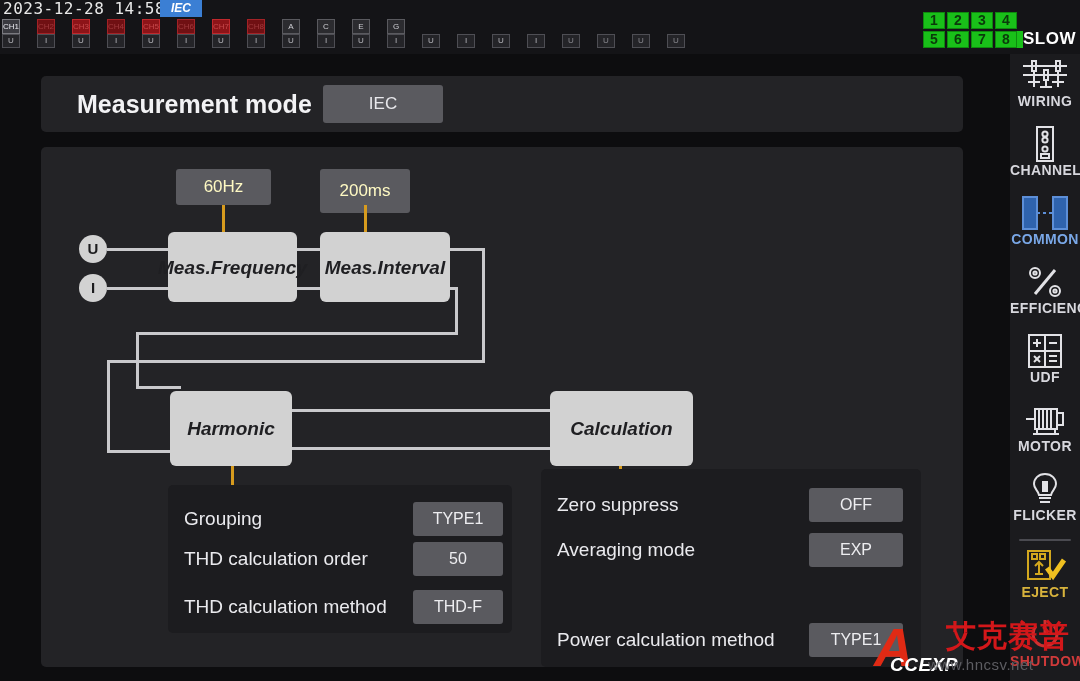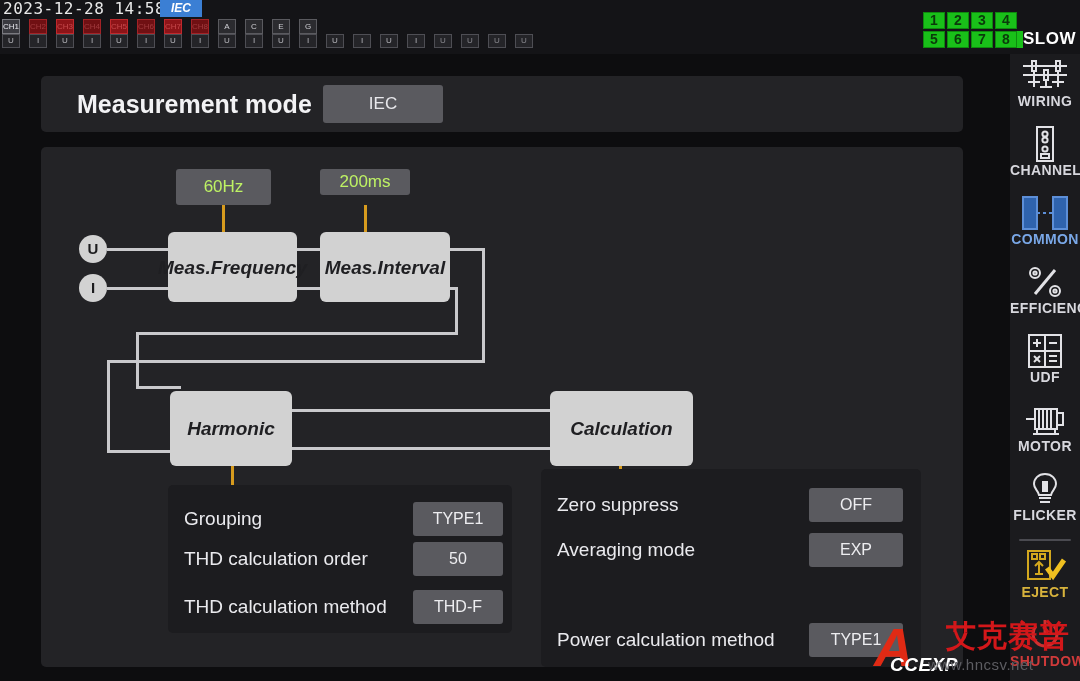--- a/index.html
+++ b/index.html
@@ -20,21 +20,21 @@
   }
   #mode-badge {
     position: absolute; left: 160px; top: 0px;
     width: 42px; height: 17px; background: #3b7fd4;
     color: #fff; font-size: 12px; font-style: italic; font-weight: bold;
     text-align: center; line-height: 17px;
   }
   #chan-grid { position: absolute; left: 2px; top: 19px; }
   .chan-row { display: flex; }
   .chan-cell {
-    width: 18px; height: 15px; margin-right: 9px;
+    width: 18px; height: 15px; margin-right: 17px;
     border: 1px solid #5a5a5f; background: #2b2b2f;
     font-size: 8px; color: #cfcfd4; text-align: center; line-height: 13px;
     font-family: "Liberation Sans", sans-serif;
   }
   .chan-cell.on { background: #3a3a40; border-color: #7a7a80; color: #e8e8ee; }
   .chan-cell.red { background: #8d1418; border-color: #c0282c; color: #c6494c; }
   .chan-cell.red2 { background: #701013; border-color: #a32226; color: #a03a3d; }
   .chan-cell.sub { height: 14px; line-height: 12px; background: #242428; border-color: #4e4e54; color: #b8b8be; }
   .chan-cell.sub.dim { color: #8a8a90; }
 
@@ -88,21 +88,21 @@
     font-size: 15px; font-weight: bold; text-align: center; line-height: 28px;
   }
   .pbox {
     position: absolute; background: #d2d2d2; border-radius: 6px;
     color: #1f1f22; font-style: italic; font-weight: bold;
     display: flex; align-items: center; justify-content: center;
     font-size: 19px; line-height: 25px; text-align: center;
   }
   .vbox {
     position: absolute; background: #5a5a5f; border-radius: 3px;
-    color: #bef264; font-size: 17px; text-align: center;
+    color: #fef9c3; font-size: 17px; text-align: center;
     display: flex; align-items: center; justify-content: center;
   }
   .stem { position: absolute; width: 3px; background: #d79b1e; }
   .wire { position: absolute; background: #c9c9cc; }
   .wire.h { height: 3px; }
   .wire.v { width: 3px; }
 
   .subpanel { position: absolute; background: #1c1c1f; border-radius: 5px; }
   .srow { position: absolute; left: 0; width: 100%; height: 44px; }
   .slabel { position: absolute; left: 16px; top: 0; line-height: 44px; font-size: 19px; color: #eaeaee; white-space: nowrap; }
@@ -346,21 +346,21 @@
 
     <div class="wire h" style="left:250px; top:262px; width:262px;"></div>
     <div class="wire h" style="left:250px; top:300px; width:262px;"></div>
 
     <div class="term" style="left:38px; top:88px;">U</div>
     <div class="term" style="left:38px; top:127px;">I</div>
 
     <div class="vbox" style="left:135px; top:22px; width:95px; height:36px;">60Hz</div>
     <div class="stem" style="left:181px; top:58px; height:31px;"></div>
 
-    <div class="vbox" style="left:279px; top:22px; width:90px; height:26px;">200ms</div>
+    <div class="vbox" style="left:279px; top:22px; width:90px; height:44px;">200ms</div>
     <div class="stem" style="left:323px; top:58px; height:31px;"></div>
 
     <div class="pbox" style="left:127px; top:85px; width:129px; height:70px;">
       <span>Meas.</span>
       <span>Frequency</span>
     </div>
     <div class="pbox" style="left:279px; top:85px; width:130px; height:70px;">
       <span>Meas.</span>
       <span>Interval</span>
     </div>

